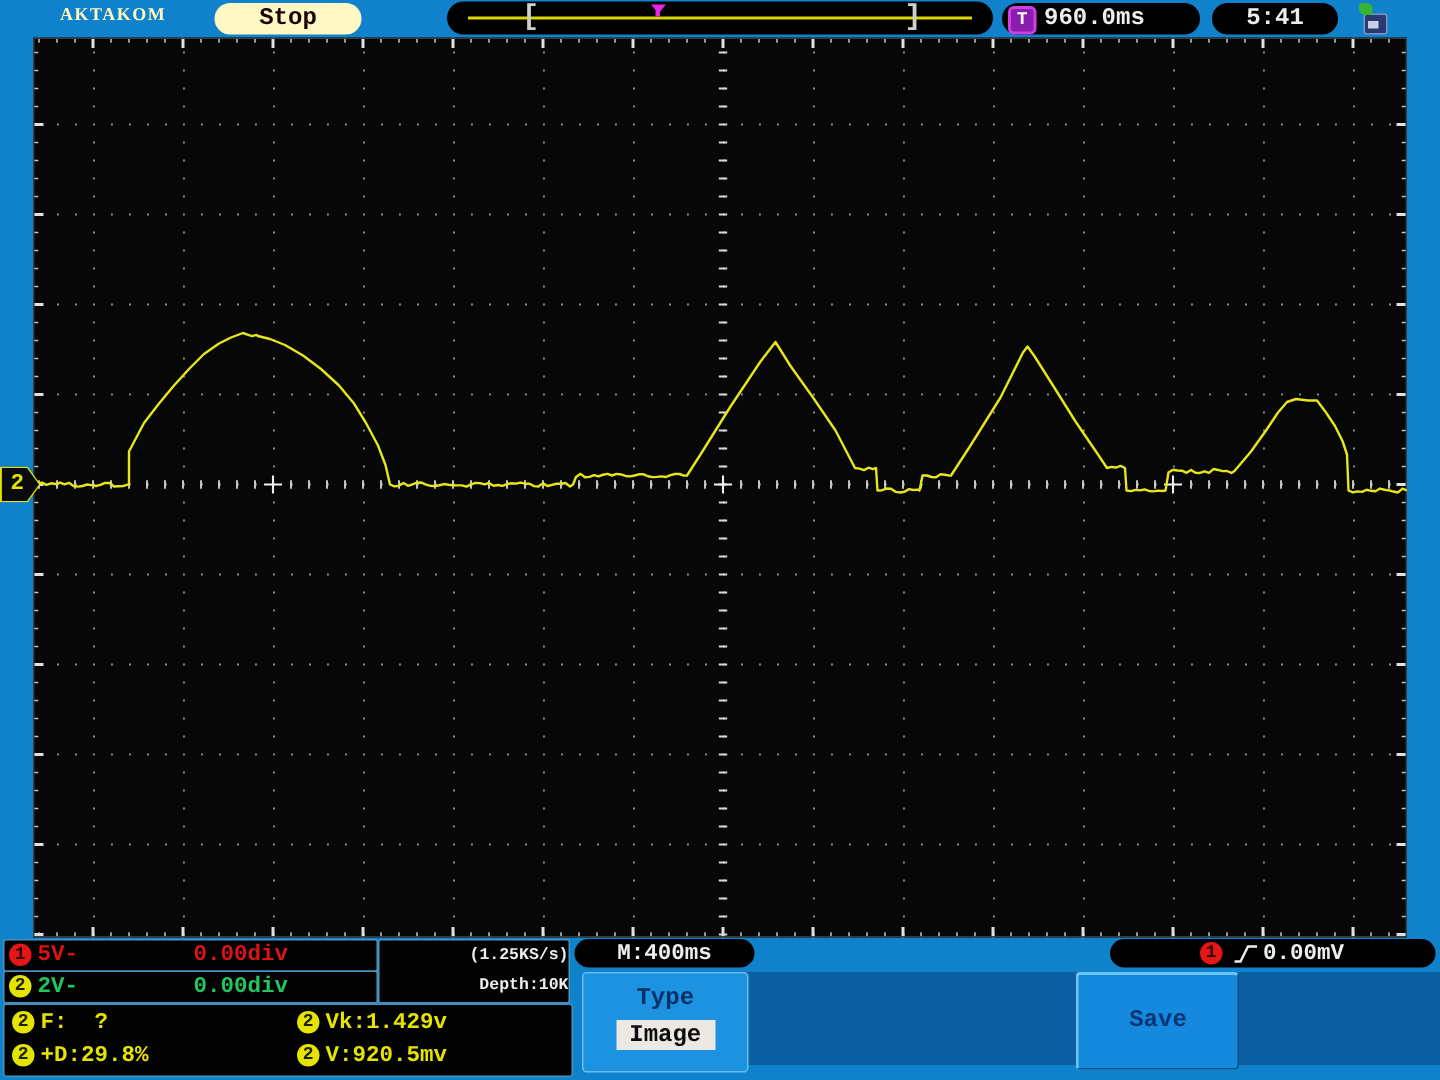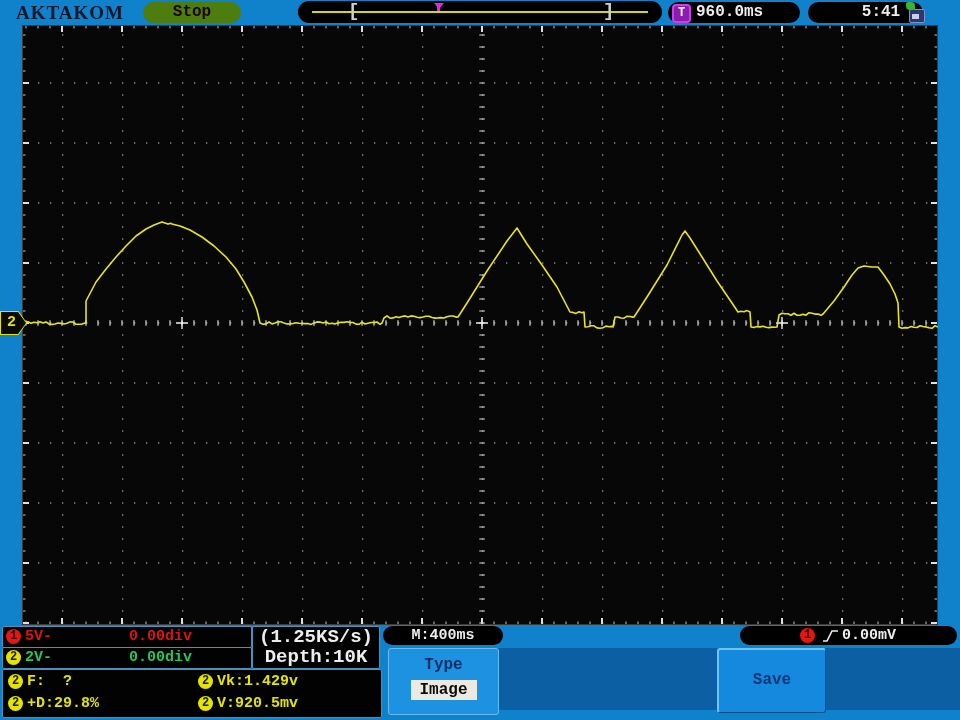--- a/index.html
+++ b/index.html
@@ -10,35 +10,35 @@
     -webkit-font-smoothing:none;
   }
   .abs{position:absolute;}
   .pill{background:#000;border-radius:11px;}
   .mono{font-family:"Liberation Mono","DejaVu Sans Mono",monospace;font-weight:bold;}
   .wtxt{color:#ededed;}
   .ytxt{color:#22c55e;}
   .rtxt{color:#d81414;}
 
   
-  #brand{left:16px;top:2px;font-family:"Liberation Serif","DejaVu Serif",serif;
-    font-weight:bold;font-size:19px;letter-spacing:1px;color:#0f172a;}
-  #stop-pill{left:143px;top:2px;width:98px;height:21px;background:#4d7c0f;border-radius:11px;
+  #brand{left:40px;top:2px;font-family:"Liberation Serif","DejaVu Serif",serif;
+    font-weight:bold;font-size:12px;letter-spacing:1px;color:#fef9c3;}
+  #stop-pill{left:143px;top:2px;width:98px;height:21px;background:#fef9c3;border-radius:11px;
     text-align:center;line-height:21px;font-size:16px;color:#1c0202;}
   #scrollbar{left:298px;top:1px;width:364px;height:22px;}
   #scroll-line{left:14px;top:10px;width:336px;height:2px;background:#d8d800;}
   .bracket{top:-1px;color:#cfcfcf;font-size:19px;font-weight:bold;}
   #trig-marker{left:136px;top:2px;width:0;height:0;border-left:5px solid transparent;
     border-right:5px solid transparent;border-top:6px solid #e428e4;}
   #trig-marker-stem{left:139px;top:6px;width:3px;height:4px;background:#e428e4;}
   #trigtime-pill{left:668px;top:2px;width:132px;height:21px;}
   #trig-t-icon{left:4px;top:2px;width:15px;height:15px;background:#8a1cae;border:2px solid #cf3fe8;
     border-radius:4px;color:#fff;font-size:12px;line-height:15px;text-align:center;}
   #trigtime-pill span.val{position:absolute;left:28px;top:0;line-height:21px;font-size:16px;text-align:right;}
-  #clock-pill{left:808px;top:2px;width:84px;height:21px;text-align:center;line-height:21px;font-size:16px;padding-left:31px;}
+  #clock-pill{left:808px;top:2px;width:84px;height:21px;text-align:center;line-height:21px;font-size:16px;}
   #usb-icon{left:903px;top:1px;width:22px;height:22px;}
   #usb-body{left:6px;top:8px;width:14px;height:12px;background:#2a3a6e;border-radius:2px;border:1px solid #7f93c9;}
   #usb-label{left:9px;top:13px;width:7px;height:5px;background:#c8d0e8;}
   #usb-arrow{left:3px;top:1px;width:9px;height:8px;background:#35b435;border-radius:2px 4px 1px 4px;}
 
   
   #screen{left:22px;top:25px;width:916px;height:600px;background:#070707;}
   #ch2-tag-outer{left:0px;top:311px;width:27px;height:24px;background:#e4e400;
     -webkit-clip-path:polygon(0 0,68% 0,100% 50%,68% 100%,0 100%);
     clip-path:polygon(0 0,68% 0,100% 50%,68% 100%,0 100%);}
@@ -51,21 +51,21 @@
   .blackbox{background:#020202;border:1px solid #4a92bd;border-radius:2px;}
   #ch1-box{left:2px;top:626px;width:248px;height:20px;}
   #ch2-box{left:2px;top:647px;width:248px;height:20px;}
   .chnum{position:absolute;left:3px;top:2px;width:15px;height:15px;border-radius:50%;
     font-size:12px;font-weight:bold;text-align:center;line-height:15px;}
   .chnum.red{background:#e51616;color:#2a0404;}
   .chnum.yel{background:#e4e400;color:#202000;}
   .chscale{position:absolute;left:22px;top:1px;font-size:15px;line-height:18px;}
   .choffset{position:absolute;left:126px;top:1px;font-size:15px;line-height:18px;}
   #sample-box{left:252px;top:626px;width:126px;height:41px;text-align:center;}
-  #sample-box div{font-size:19px;line-height:20px;}
+  #sample-box div{font-size:11px;line-height:20px;text-align:right;}
   #m-pill{left:383px;top:626px;width:120px;height:19px;border-radius:10px;background:#000;
     text-align:center;line-height:19px;font-size:15px;}
   #triglevel-pill{left:740px;top:626px;width:217px;height:19px;border-radius:10px;background:#000;}
   #triglevel-pill .chnum{position:absolute;left:60px;top:2px;}
   #edge-icon{position:absolute;left:82px;top:3px;}
   #triglevel-val{position:absolute;left:102px;top:0;font-size:15px;line-height:19px;}
   #meas-box{left:2px;top:669px;width:378px;height:47px;}
   .meas-cell{position:absolute;height:20px;}
   .meas-cell .chnum{position:relative;display:inline-block;left:0;top:2px;vertical-align:top;}
   .meas-txt{display:inline-block;margin-left:4px;font-size:15px;line-height:20px;

